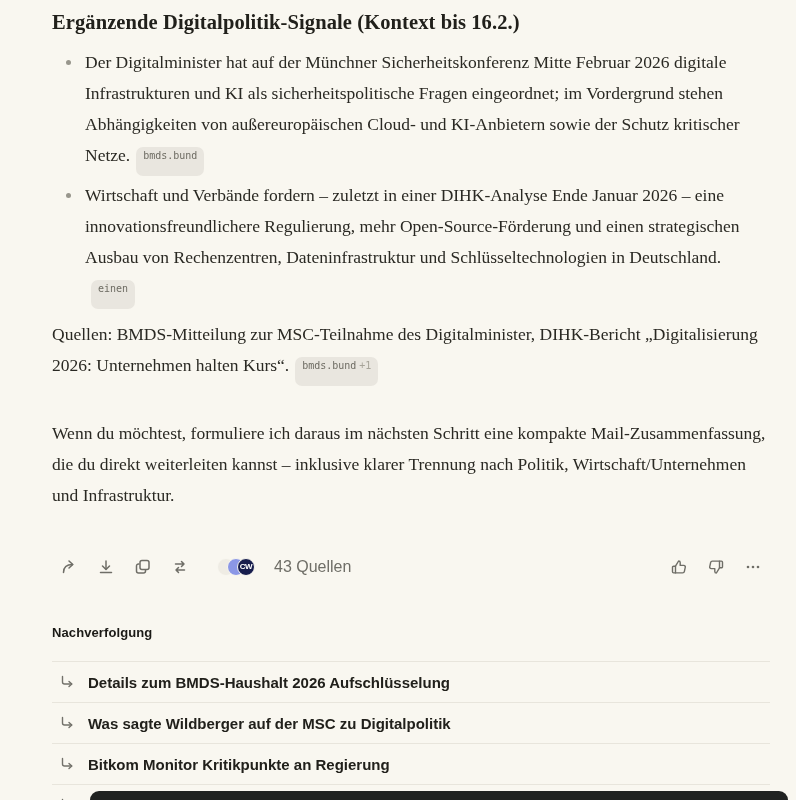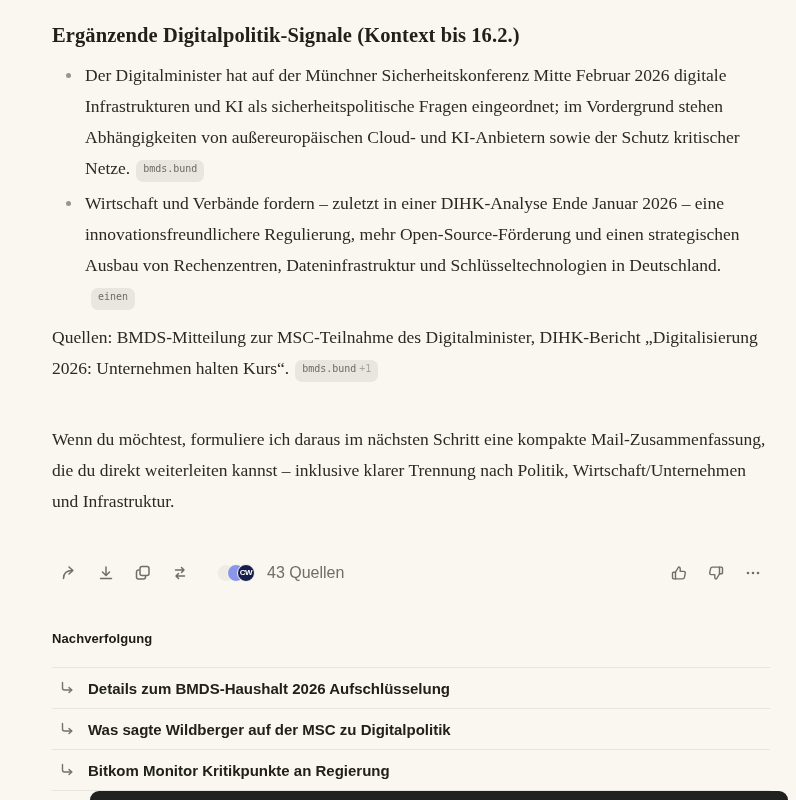--- a/index.html
+++ b/index.html
@@ -8,58 +8,58 @@
     background:#f9f7f0;
     color:#25241f;
     font-family:"Liberation Serif","DejaVu Serif",serif;
     position:relative;
   }
   .content { padding:10px 26px 0 52px; }
 
   
   .answer-heading {
     font-size:20.5px; font-weight:700; color:#21201b;
-    margin:14px 0 13px; letter-spacing:.1px;
+    margin:1px 0 13px; letter-spacing:.1px;
   }
   .bullets { list-style:none; margin:0 0 10px; }
   .bullet { display:flex; align-items:flex-start; margin:0 0 4px; }
   .bullet-dot {
     width:5px; height:5px; border-radius:50%; background:#98968c;
     margin:13px 14px 0 14px; flex:0 0 auto;
   }
   .bullet-text, .para {
     font-size:17.5px; line-height:31px; color:#2a2923;
   }
   .para { margin:0; }
   .sources-para { margin-top:4px; }
-  .offer-para { margin-top:40px; }
+  .offer-para { margin-top:32px; }
 
   .cite-badge {
     display:inline-block; vertical-align:2px;
     background:#e9e6df; color:#6d6b62;
     font-family:"DejaVu Sans Mono","Liberation Mono",monospace;
     font-size:10px; line-height:14px;
-    padding:2px 7px 6px; border-radius:7px; margin-left:6px;
+    padding:2px 7px 13px; border-radius:7px; margin-left:6px;
     cursor:pointer; white-space:nowrap;
   }
   .cite-extra { color:#a7a499; margin-left:3px; }
 
   
   .action-bar {
     margin-top:38px; display:flex; align-items:center; height:36px;
   }
   .icon-btn {
     background:none; border:none; color:#6f6e67; cursor:pointer;
     width:34px; height:32px; display:flex; align-items:center; justify-content:center;
     border-radius:8px; flex:0 0 auto;
   }
   .icon-btn + .icon-btn { margin-left:3px; }
   .icon-btn svg { display:block; }
   .sources-chip {
-    display:flex; align-items:flex-start; margin-left:14px; gap:12px;
+    display:flex; align-items:flex-start; margin-left:14px; gap:19px;
     background:none; border:none; cursor:pointer; padding:4px 6px; border-radius:14px;
   }
   .favicons { display:flex; align-items:center; }
   .fav {
     width:18px; height:18px; border-radius:50%; flex:0 0 auto;
     border:1.5px solid #f9f7f0;
   }
   .fav1 { background:#efece4; }
   .fav2 { background:#8b97e6; margin-left:-8px; }
   .fav3 {

